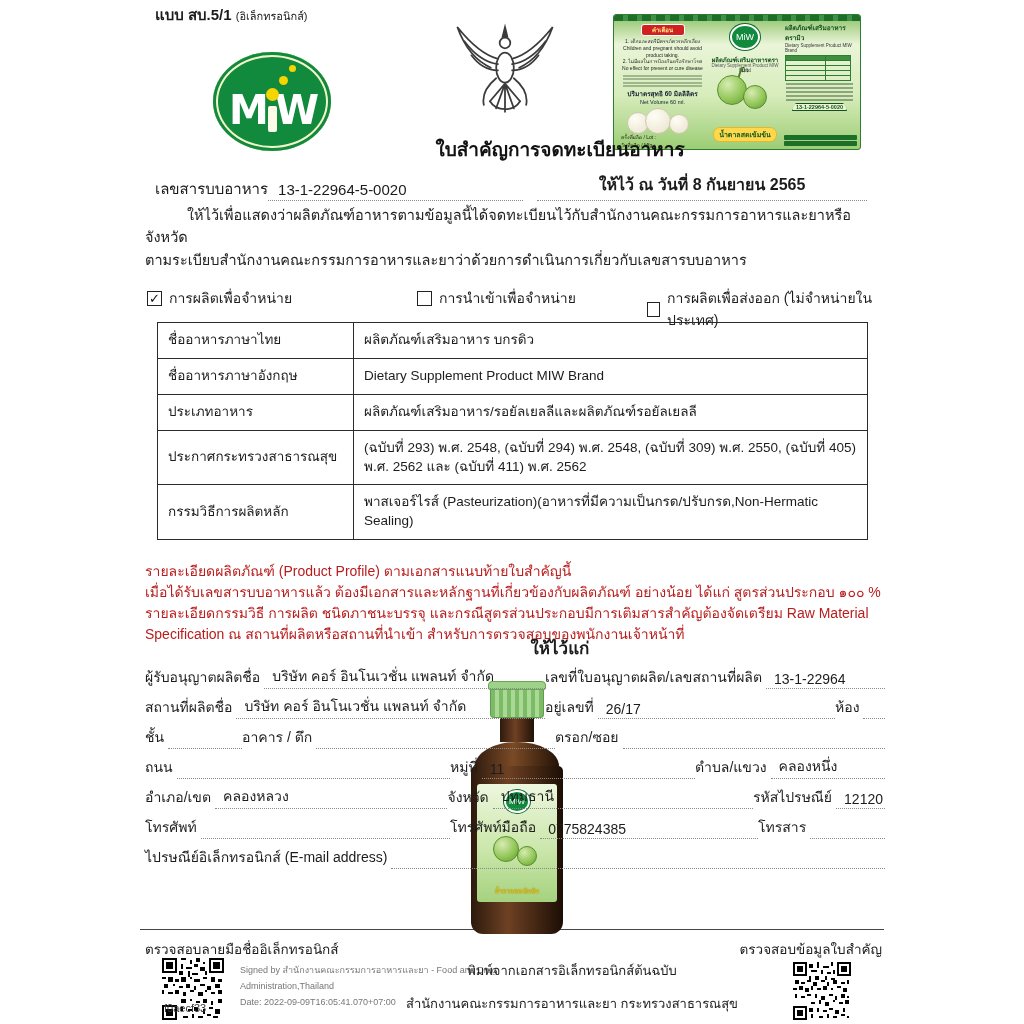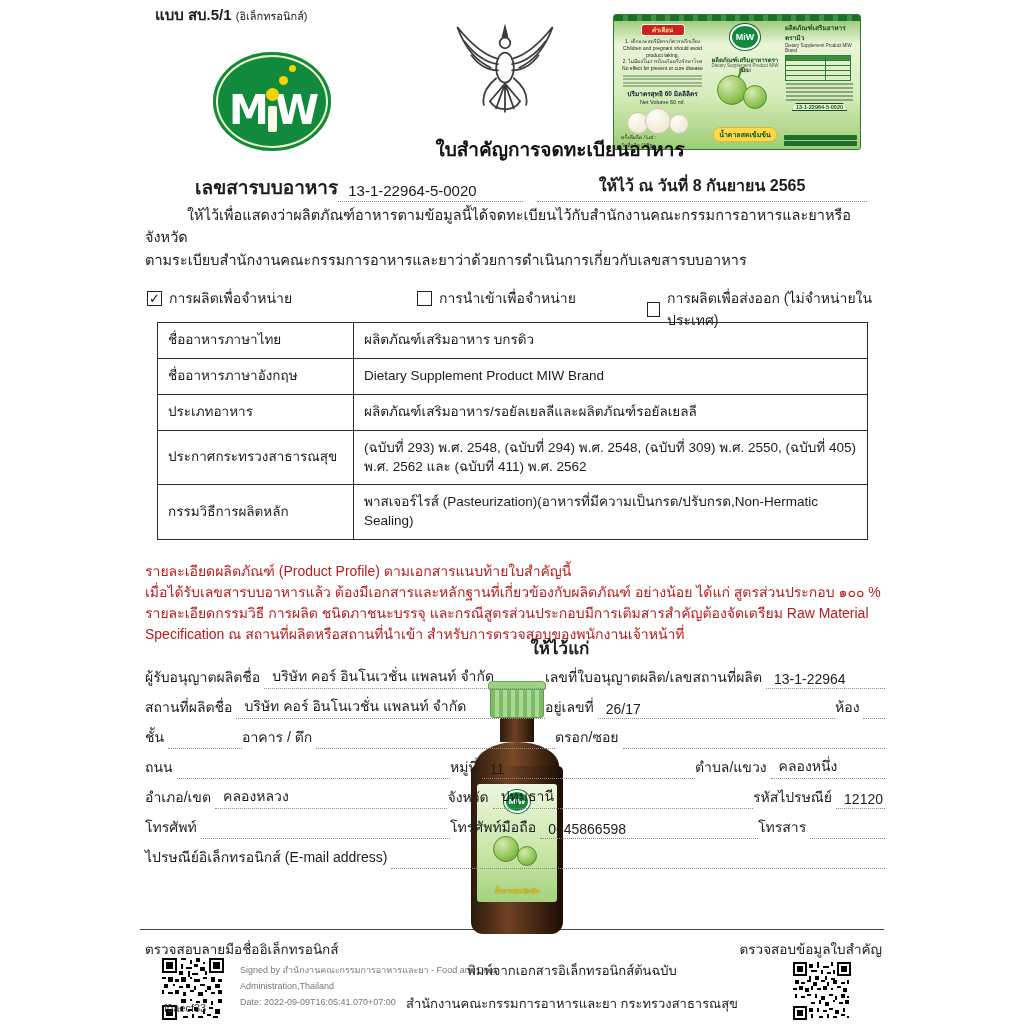--- a/index.html
+++ b/index.html
@@ -38,21 +38,21 @@
   .netvol { font-size:6.5px; font-weight:bold; color:#123; }
   .netvol-en { font-size:5.5px; color:#123; }
   .lychee { position:relative; height:26px; margin-top:3px; }
   .lychee i { position:absolute; bottom:0; border-radius:50%; background:radial-gradient(circle at 35% 30%,#fffdf4,#e8e2cd); border:1px solid #cfc9b2; }
   .ly1 { left:6px; width:22px; height:22px; }
   .ly2 { left:24px; width:26px; height:26px; }
   .ly3 { left:48px; width:20px; height:20px; }
   .lot-lines { text-align:left; font-size:5px; color:#222; line-height:1.5; }
   .pl-mid { width:72px; position:relative; }
   .miwmini { position:absolute; left:50%; transform:translateX(-50%); top:9px; width:30px; height:26px;
-    background:#128a3e; border:2px solid #fff; border-radius:50%; color:#fff; font-weight:bold; font-size:9px;
+    background:#128a3e; border:2px solid #fff; border-radius:50%; color:#fff; font-weight:normal; font-size:9px;
     display:flex; align-items:center; justify-content:center; box-shadow:0 0 0 1px #0c6b2e; }
   .pl-name-th { position:absolute; top:40px; width:100%; text-align:center; font-size:6px; font-weight:bold; color:#14521c; }
   .pl-name-en { position:absolute; top:48px; width:100%; text-align:center; font-size:4.5px; color:#555; }
   .fruit { position:absolute; border-radius:50%; background:radial-gradient(circle at 35% 30%,#d6ecb0,#8fc455 60%,#5f9a34); border:1px solid #578f2e; }
   .f1 { left:8px; top:60px; width:30px; height:30px; }
   .f2 { left:34px; top:70px; width:24px; height:24px; }
   .stem-line { position:absolute; left:30px; top:52px; width:2px; height:12px; background:#4d7d2a; transform:rotate(18deg); }
   .pl-banner { position:absolute; bottom:7px; left:4px; right:4px; background:#ffd84d; color:#155c1f; font-weight:bold;
     font-size:7px; text-align:center; border-radius:7px; padding:1px 0; border:1px solid #e0b92e; }
   .pl-right { flex:1; padding:8px 6px 2px 4px; position:relative; }
@@ -66,21 +66,21 @@
   .pr-reg { margin:2px auto 1px; width:80%; border:1px solid #14521c; background:#e9f4d4;
     clip-path:polygon(7% 0,93% 0,100% 100%,0 100%); font-size:5.5px; font-weight:bold; color:#14521c; text-align:center; }
   .pr-dark { position:absolute; left:3px; right:3px; bottom:2px; }
   .pr-dark i { display:block; height:5px; background:#1d6e28; margin:1px 0; border-radius:1px; }
 
   .doc-title { position:absolute; left:240px; top:134px; width:640px; text-align:center;
     font-size:19px; font-weight:bold; color:#111; }
 
   
   .reg-row { position:absolute; left:155px; top:172px; width:712px; display:flex; align-items:flex-end; }
-  .reg-label { font-size:19px; font-weight:bold; white-space:nowrap;margin-left:40px; }
+  .reg-label { font-size:15px; font-weight:normal; white-space:nowrap; }
   .reg-value { flex:1; font-size:15px; padding:0 8px 2px 10px; border-bottom:1px dotted #8a8a8a; margin-right:14px; }
   .date-block { width:330px; text-align:center; font-size:16px; font-weight:bold; border-bottom:1px dotted #8a8a8a; padding-bottom:3px; }
 
   .intro { position:absolute; left:145px; top:204px; width:740px; font-size:14.5px; line-height:1.55; color:#222; }
   .intro .l1 { text-indent:42px; }
 
   
   .cbrow { position:absolute; left:145px; top:287px; width:740px; height:22px; }
   .cb { position:absolute; display:flex; align-items:center; font-size:14px; }
   .cb .box { width:15px; height:15px; border:1.5px solid #222; margin-right:7px; display:flex; align-items:center; justify-content:center;
@@ -390,21 +390,21 @@
           <span class="fdot">12120</span>
         </div>
     </div>
     <div class="frow">
       <div class="fcell c305">
           <span class="flab">โทรศัพท์</span>
           <span class="fdot gap"></span>
         </div>
       <div class="fcell c308">
           <span class="flab">โทรศัพท์มือถือ</span>
-          <span class="fdot gap">0645866598</span>
+          <span class="fdot gap">0775824385</span>
         </div>
       <div class="fcell cauto">
           <span class="flab">โทรสาร</span>
           <span class="fdot"></span>
         </div>
     </div>
     <div class="frow">
       <div class="fcell" style="width:100%">
           <span class="flab">ไปรษณีย์อิเล็กทรอนิกส์ (E-mail address)</span>
           <span class="fdot"></span>

